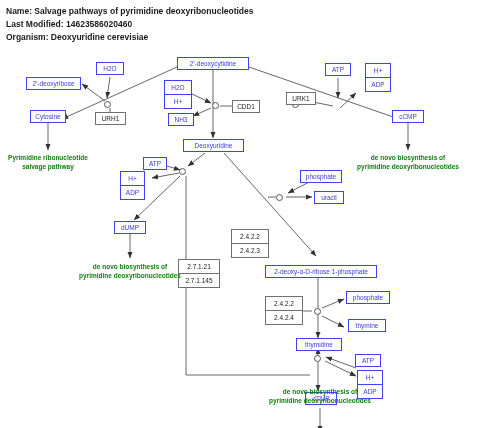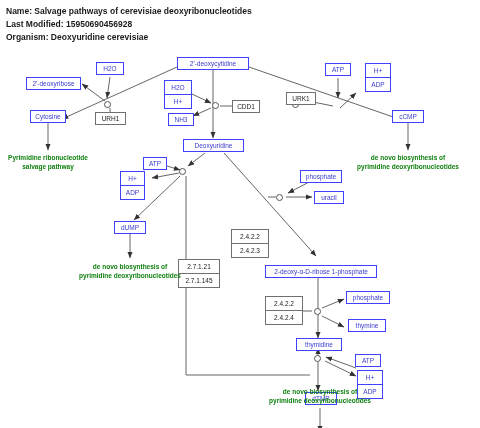--- a/index.html
+++ b/index.html
@@ -134,22 +134,22 @@
     background: #ffffff;
     box-sizing: border-box;
   }
 </style>
 </head>
 <body>
 
 <div id="page">
 
   <div id="header">
-    <div class="hdr-line">Name: Salvage pathways of cerevisiae deoxyribonucleotides</div>
-    <div class="hdr-line">Last Modified: 15950690456928</div>
+    <div class="hdr-line">Name: Salvage pathways of pyrimidine deoxyribonucleotides</div>
+    <div class="hdr-line">Last Modified: 14623586020460</div>
     <div class="hdr-line">Organism: Deoxyuridine cerevisiae</div>
   </div>
 
   <div id="canvas">
 
     <svg id="edges" viewBox="0 0 480 382" xmlns="http://www.w3.org/2000/svg">
       <defs>
         <marker id="ah" markerWidth="7" markerHeight="7" refX="6.2" refY="2.6" orient="auto" markerUnits="userSpaceOnUse">
           <path d="M0,0 L6.5,2.6 L0,5.2 z" fill="#333333"></path>
         </marker>

